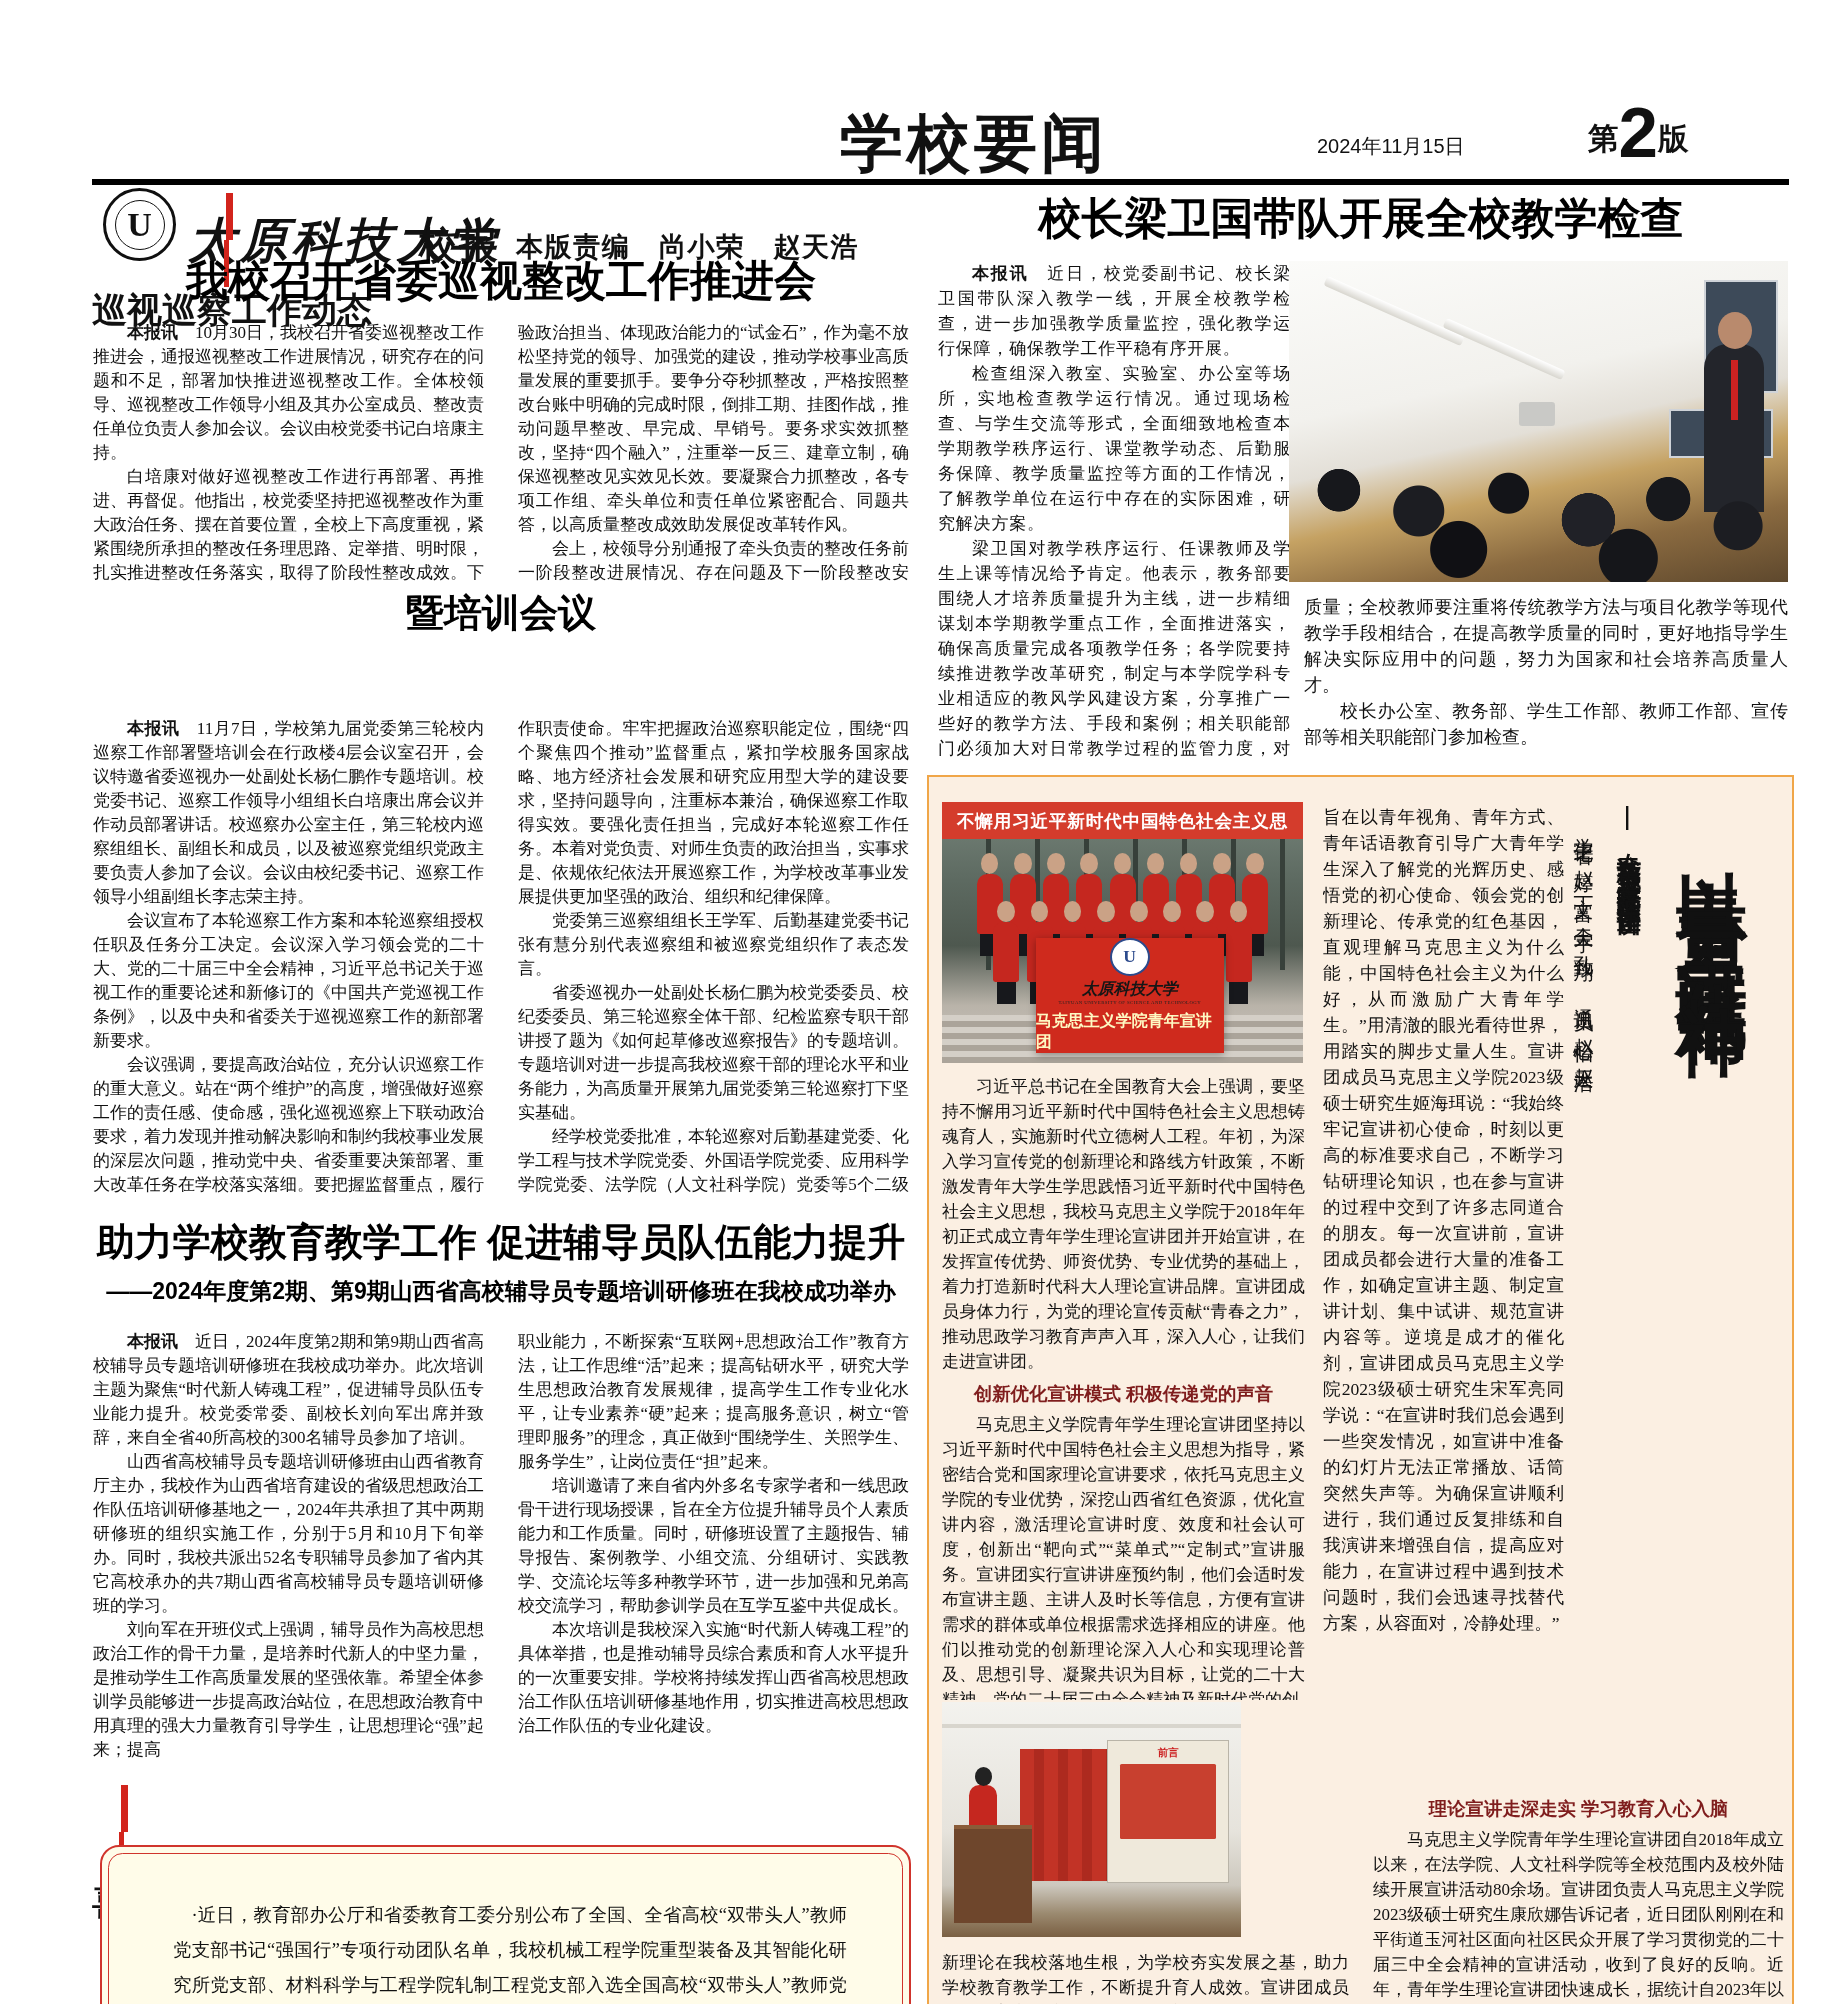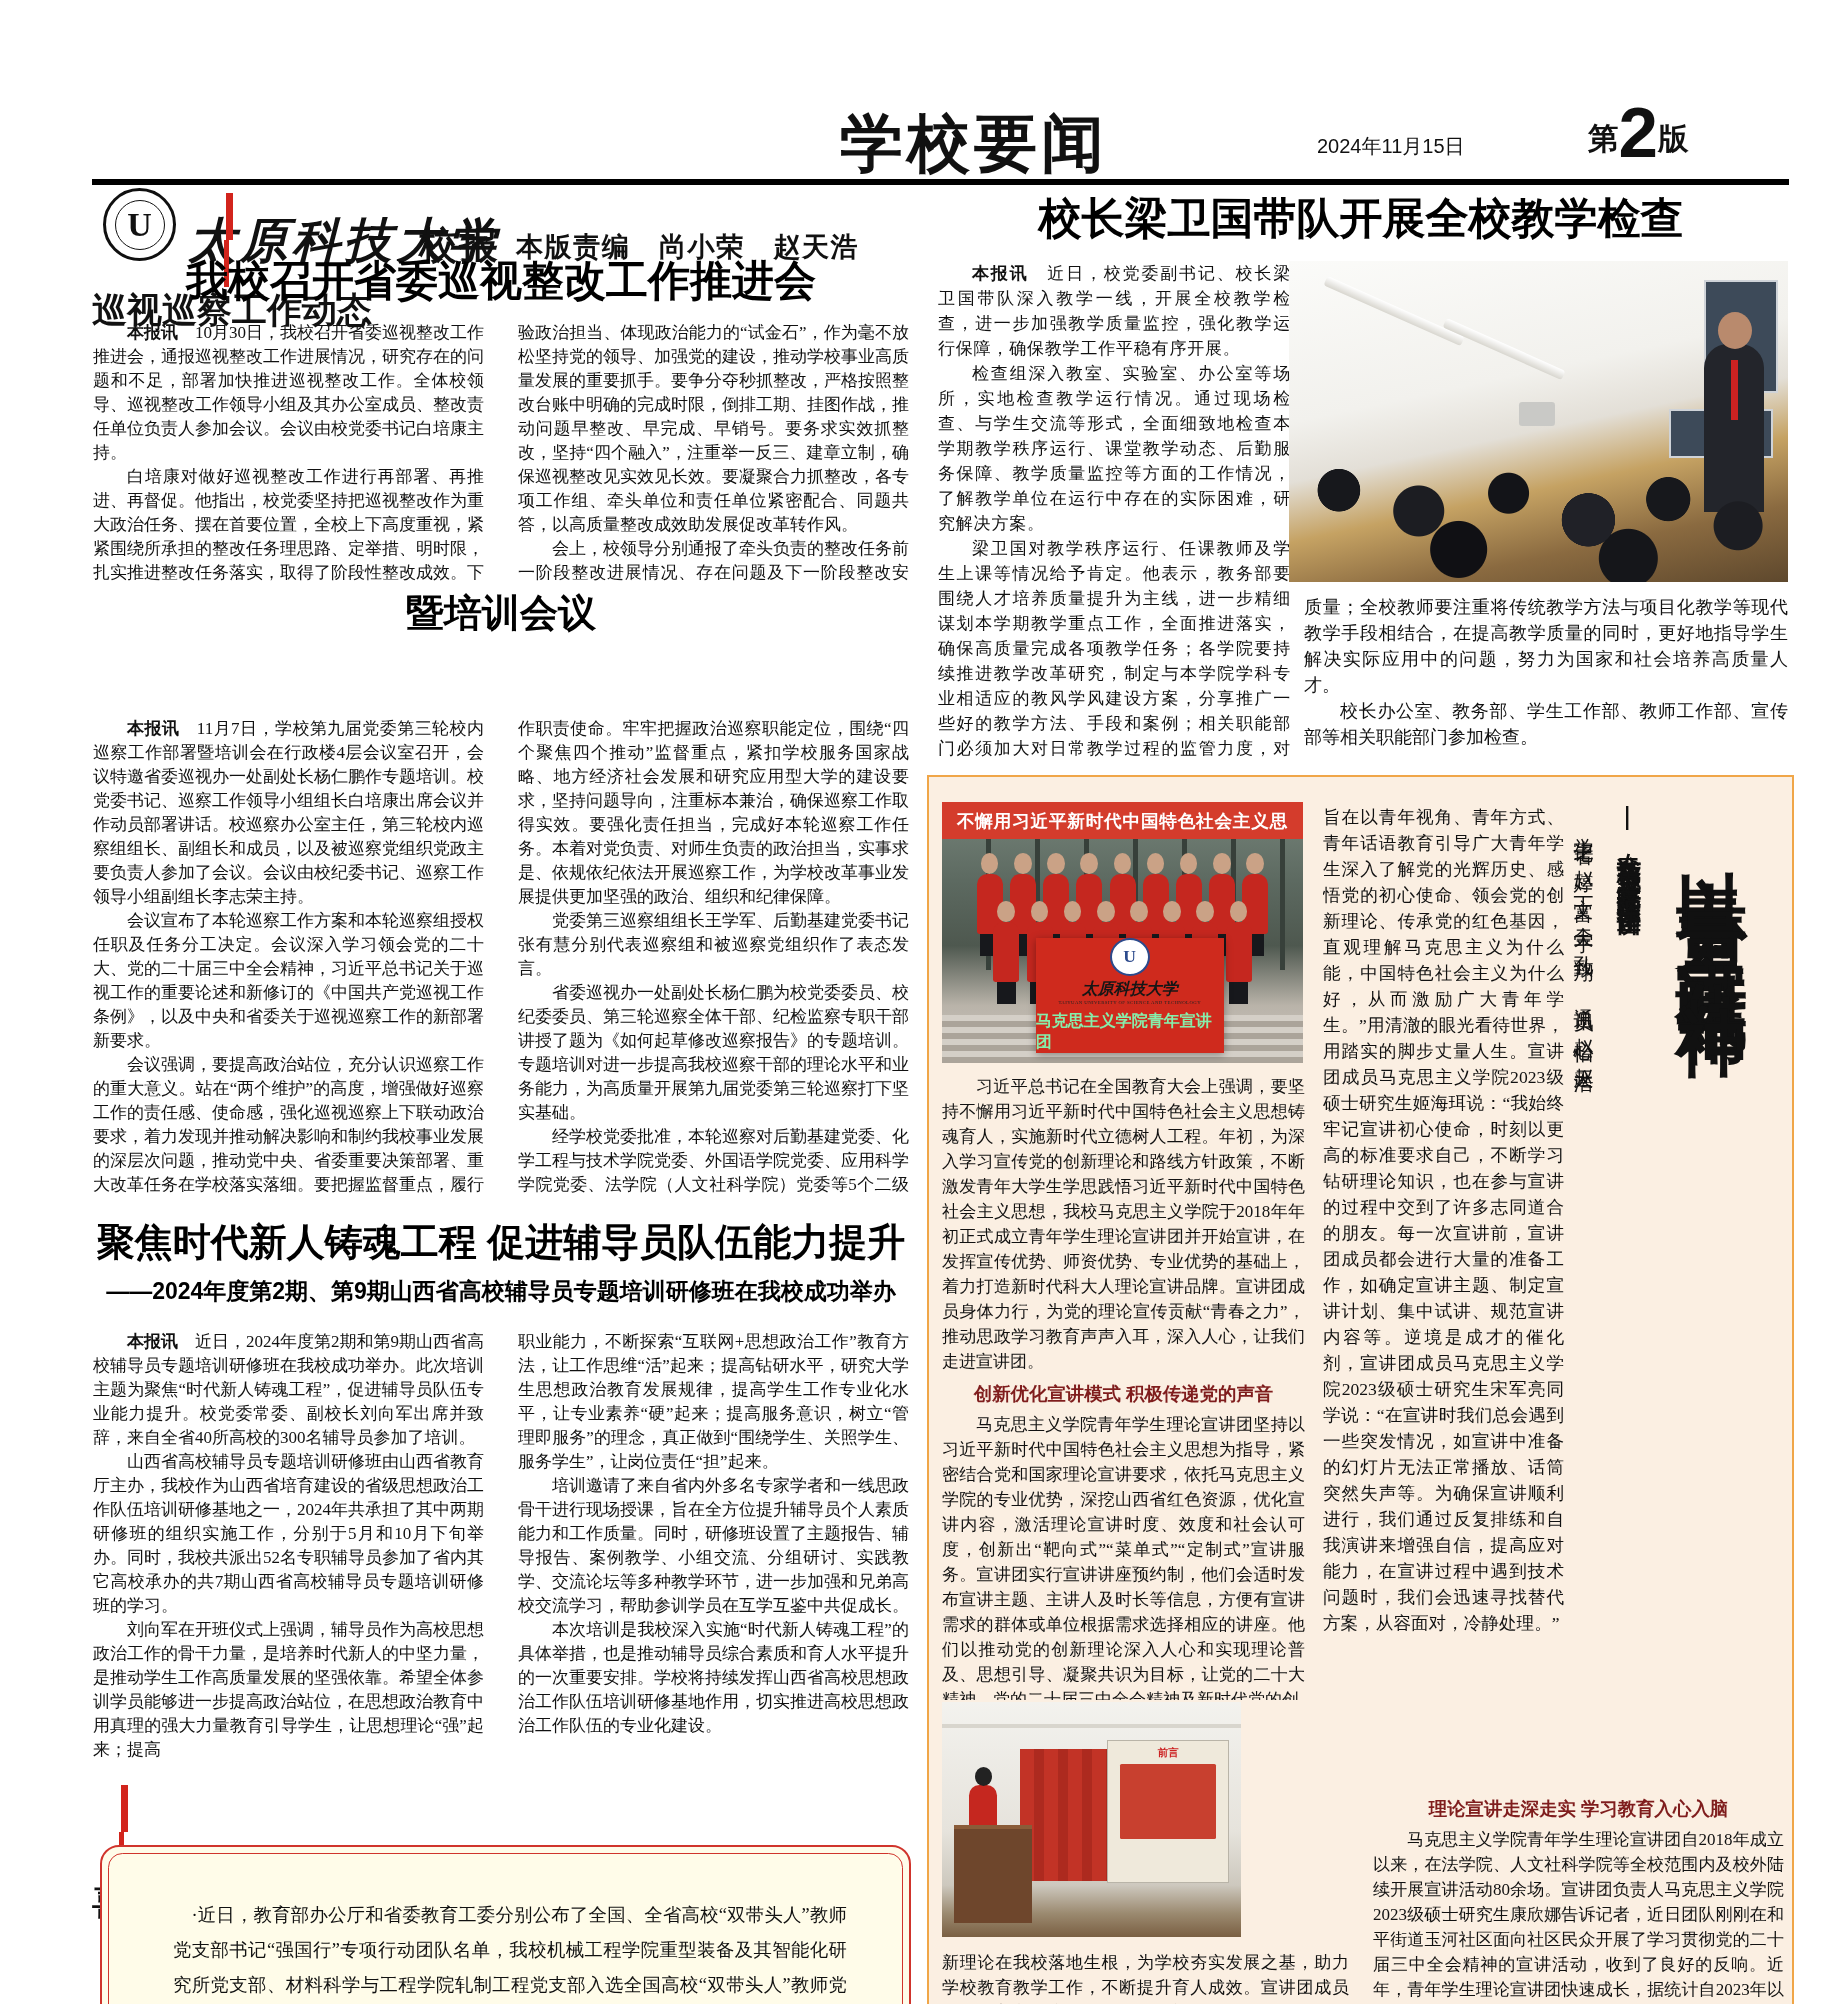--- a/index.html
+++ b/index.html
@@ -84,21 +84,21 @@
   .prow{position:absolute;left:0;width:100%;display:flex;justify-content:center;gap:7.2px;}
   .person{width:26px;height:60px;background:#c5271f;border-radius:10.4px 10.4px 2.4px 2.4px;position:relative;flex:0 0 auto;}
   .person:before{content:"";position:absolute;left:4px;top:-21px;width:17.6px;height:21px;background:#caa286;border-radius:50%;}
   .person:after{content:"";position:absolute;left:3.2px;bottom:-21.7px;width:19px;height:21.7px;background:#17181c;}
   #ph-group .flag{position:absolute;left:26%;top:52%;width:52%;height:44%;background:#cf2a1d;
      box-shadow:0 2.4px 8px rgba(0,0,0,.35);display:flex;flex-direction:column;align-items:center;justify-content:center;}
   #ph-group .flag .ring{width:36px;height:36px;background:#fff;border:2.4px solid #2c4a8c;border-radius:50%;
      display:flex;align-items:center;justify-content:center;font-weight:bold;font-size:17.6px;color:#2c4a8c;}
   #ph-group .flag .fu{font-size:16px;font-weight:900;color:#161616;margin-top:3.2px;font-style:italic;}
   #ph-group .flag .fl{font-size:4.8px;color:#222;letter-spacing:0.4px;}
-  #ph-group .flag .ft{font-size:16px;font-weight:900;color:#86efac;margin-top:5.6px;
+  #ph-group .flag .ft{font-size:16px;font-weight:900;color:#fef9c3;margin-top:5.6px;
      font-family:"Liberation Sans","DejaVu Sans",sans-serif;}
   #ph-meet{left:942px;top:1702px;width:299px;height:235px;
      background:linear-gradient(180deg,#f3f2ee 0%,#e6e3dc 55%,#cdc8be 78%,#9b8a70 90%,#7a5f42 100%);}
   #ph-meet .beam{position:absolute;left:0;top:21.7px;width:100%;height:4px;background:#d8d5cd;}
   #ph-meet .flagbig{position:absolute;left:26%;top:20%;width:34%;height:56%;
      background:repeating-linear-gradient(90deg,#c23326 0 13.6px,#ad2a1f 13.6px 24px);}
   #ph-meet .screen{position:absolute;right:4%;top:16%;width:40%;height:58%;background:#efe9db;border:1.6px solid #b9b4a8;
      font-size:10.4px;color:#c22;font-weight:900;text-align:center;padding-top:5.6px;
      font-family:"Liberation Sans","DejaVu Sans",sans-serif;}
   #ph-meet .screen .blk{margin:4px auto 0;width:80%;height:55%;background:#c8402f;border-radius:1.6px;}
@@ -150,21 +150,21 @@
       <p>会议宣布了本轮巡察工作方案和本轮巡察组授权任职及任务分工决定。会议深入学习领会党的二十大、党的二十届三中全会精神，习近平总书记关于巡视工作的重要论述和新修订的《中国共产党巡视工作条例》，以及中央和省委关于巡视巡察工作的新部署新要求。</p>
       <p>会议强调，要提高政治站位，充分认识巡察工作的重大意义。站在“两个维护”的高度，增强做好巡察工作的责任感、使命感，强化巡视巡察上下联动政治要求，着力发现并推动解决影响和制约我校事业发展的深层次问题，推动党中央、省委重要决策部署、重大改革任务在学校落实落细。要把握监督重点，履行好巡察工</p>
     </div>
   <div class="abs col" style="left:518px;top:717px;width:391px;height:477px;">
       <p class="cont">作职责使命。牢牢把握政治巡察职能定位，围绕“四个聚焦四个推动”监督重点，紧扣学校服务国家战略、地方经济社会发展和研究应用型大学的建设要求，坚持问题导向，注重标本兼治，确保巡察工作取得实效。要强化责任担当，完成好本轮巡察工作任务。本着对党负责、对师生负责的政治担当，实事求是、依规依纪依法开展巡察工作，为学校改革事业发展提供更加坚强的政治、组织和纪律保障。</p>
       <p>党委第三巡察组组长王学军、后勤基建党委书记张有慧分别代表巡察组和被巡察党组织作了表态发言。</p>
       <p>省委巡视办一处副处长杨仁鹏为校党委委员、校纪委委员、第三轮巡察全体干部、纪检监察专职干部讲授了题为《如何起草修改巡察报告》的专题培训。专题培训对进一步提高我校巡察干部的理论水平和业务能力，为高质量开展第九届党委第三轮巡察打下坚实基础。</p>
       <p>经学校党委批准，本轮巡察对后勤基建党委、化学工程与技术学院党委、外国语学院党委、应用科学学院党委、法学院（人文社科学院）党委等5个二级单位党组织开展常规巡察。</p>
     </div>
 
-  <div class="abs hl" style="left:92px;top:1217px;width:818px;font-size:38px;">聚焦时代新人铸魂工程 促进辅导员队伍能力提升</div>
+  <div class="abs hl" style="left:92px;top:1217px;width:818px;font-size:38px;">助力学校教育教学工作 促进辅导员队伍能力提升</div>
   <div class="abs hl" style="left:92px;top:1276px;width:818px;font-size:23px;">——2024年度第2期、第9期山西省高校辅导员专题培训研修班在我校成功举办</div>
   <div class="abs col" style="left:93px;top:1330px;width:391px;height:445px;">
       <p><b>本报讯　</b>近日，2024年度第2期和第9期山西省高校辅导员专题培训研修班在我校成功举办。此次培训主题为聚焦“时代新人铸魂工程”，促进辅导员队伍专业能力提升。校党委常委、副校长刘向军出席并致辞，来自全省40所高校的300名辅导员参加了培训。</p>
       <p>山西省高校辅导员专题培训研修班由山西省教育厅主办，我校作为山西省培育建设的省级思想政治工作队伍培训研修基地之一，2024年共承担了其中两期研修班的组织实施工作，分别于5月和10月下旬举办。同时，我校共派出52名专职辅导员参加了省内其它高校承办的共7期山西省高校辅导员专题培训研修班的学习。</p>
       <p>刘向军在开班仪式上强调，辅导员作为高校思想政治工作的骨干力量，是培养时代新人的中坚力量，是推动学生工作高质量发展的坚强依靠。希望全体参训学员能够进一步提高政治站位，在思想政治教育中用真理的强大力量教育引导学生，让思想理论“强”起来；提高</p>
     </div>
   <div class="abs col" style="left:518px;top:1330px;width:391px;height:445px;">
       <p class="cont">职业能力，不断探索“互联网+思想政治工作”教育方法，让工作思维“活”起来；提高钻研水平，研究大学生思想政治教育发展规律，提高学生工作专业化水平，让专业素养“硬”起来；提高服务意识，树立“管理即服务”的理念，真正做到“围绕学生、关照学生、服务学生”，让岗位责任“担”起来。</p>
       <p>培训邀请了来自省内外多名专家学者和一线思政骨干进行现场授课，旨在全方位提升辅导员个人素质能力和工作质量。同时，研修班设置了主题报告、辅导报告、案例教学、小组交流、分组研讨、实践教学、交流论坛等多种教学环节，进一步加强和兄弟高校交流学习，帮助参训学员在互学互鉴中共促成长。</p>
       <p>本次培训是我校深入实施“时代新人铸魂工程”的具体举措，也是推动辅导员综合素质和育人水平提升的一次重要安排。学校将持续发挥山西省高校思想政治工作队伍培训研修基地作用，切实推进高校思想政治工作队伍的专业化建设。</p>

